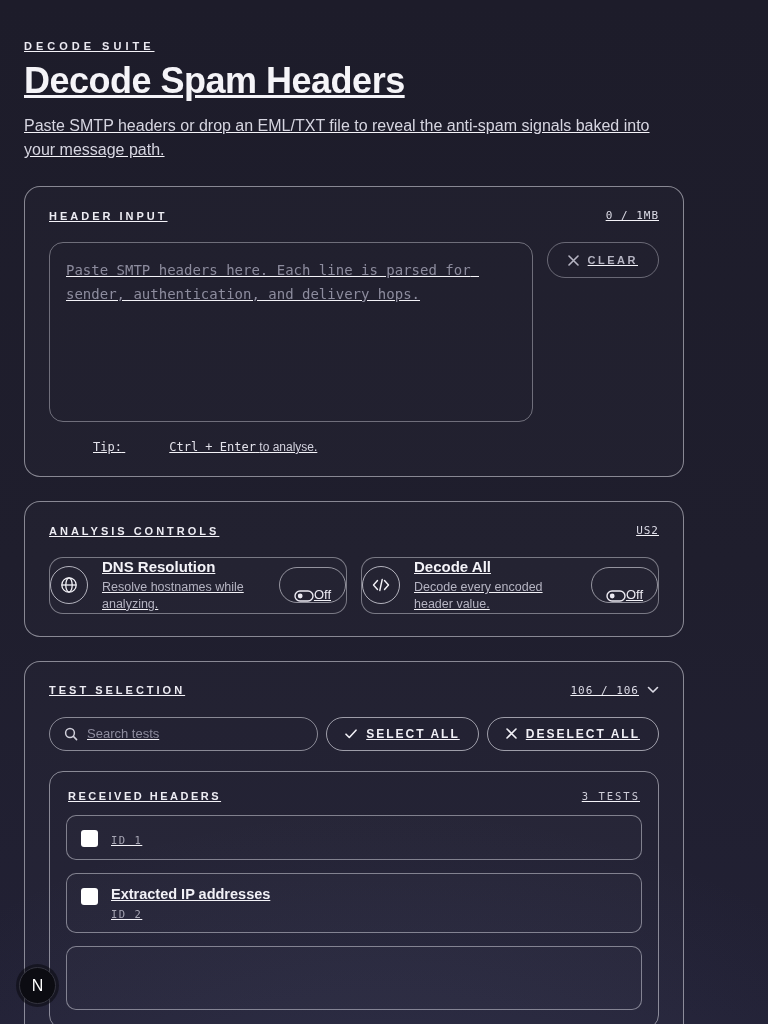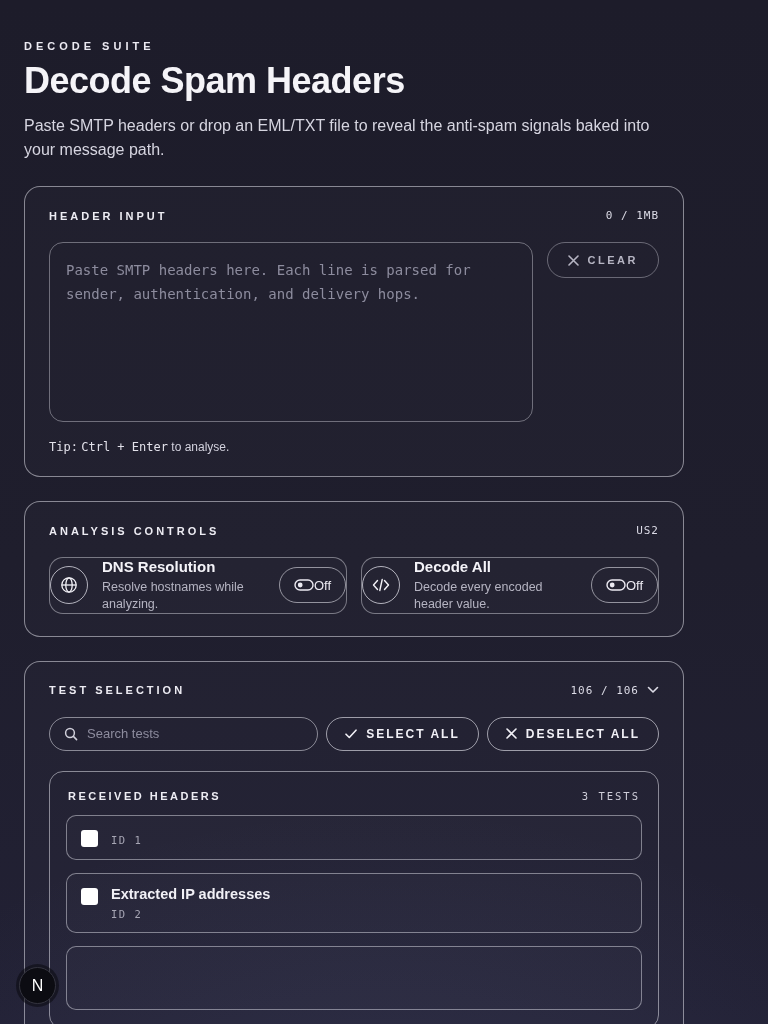--- a/index.html
+++ b/index.html
@@ -5,21 +5,21 @@
   * { margin: 0; padding: 0; box-sizing: border-box; }
   html, body { width: 768px; height: 1024px; overflow: hidden; }
   body {
     font-family: "Liberation Sans", sans-serif;
     background:
       radial-gradient(120% 55% at 50% 112%, rgba(110,122,178,0.12), rgba(0,0,0,0) 60%),
       linear-gradient(180deg, #1d1c2a 0%, #1f1e2d 55%, #222135 100%);
     color: #f4f3f8;
     position: relative;
   }
-  .page { width: 708px; height: 1024px; padding: 40px 24px 0 24px; overflow: hidden; position: relative; }
+  .page { width: 708px; height: 1024px; padding: 40px 24px 0 24px; overflow: hidden; position: relative; text-decoration: underline; }
   .mono { font-family: "DejaVu Sans Mono", monospace; }
 
   
   .eyebrow { font-size: 11px; font-weight: 700; letter-spacing: 4px; color: #eceaf2; }
   h1.title { font-size: 36px; font-weight: 700; letter-spacing: -0.5px; margin-top: 8px; color: #f5f4f8; }
   .subtitle { margin-top: 12px; font-size: 16px; line-height: 1.5; color: #d6d5e0; max-width: 672px; }
 
   
   .card {
     border: 1px solid rgba(240,240,248,0.5);
@@ -51,21 +51,21 @@
     border-radius: 999px;
     border: 1px solid rgba(240,240,248,0.35);
     background: transparent;
     color: #b6b5c3;
     font-family: "Liberation Sans", sans-serif;
     font-size: 11px; font-weight: 700; letter-spacing: 2.5px;
     cursor: pointer; white-space: nowrap;
   }
   .pill-btn svg { flex: 0 0 auto; }
   .tip { margin-top: 18px; font-size: 12px; color: #d2d1dd; }
-  .tip .kbd { font-family: "DejaVu Sans Mono", monospace; font-size: 12px; color: #e2e1ea; }
+  .tip .kbd { font-family: "DejaVu Sans Mono", monospace; font-size: 12px; color: #e2e1ea; margin-left: 44px; }
 
   
   .toggles-row { display: flex; gap: 14px; margin-top: 20px; }
   .toggle-card {
     flex: 1;
     border: 1px solid rgba(240,240,248,0.42);
     border-radius: 14px;
     display: flex; align-items: center; gap: 14px;
     background: rgba(255,255,255,0.01);
   }
@@ -74,21 +74,21 @@
     border: 1px solid rgba(240,240,248,0.7);
     border-radius: 50%;
     display: flex; align-items: center; justify-content: center;
     color: #f2f1f7;
   }
   .toggle-text { min-width: 0; }
   .toggle-title { font-size: 15px; font-weight: 700; color: #f4f3f8; }
   .toggle-desc { margin-top: 4px; font-size: 12.5px; line-height: 1.35; color: #b5b4c2; max-width: 170px; }
   .toggle-pill {
     margin-left: auto;
-    display: inline-flex; align-items: center; gap: 0;
+    display: inline-flex; align-items: flex-end; gap: 0;
     height: 36px; padding: 0 14px;
     border-radius: 999px;
     border: 1px solid rgba(240,240,248,0.55);
     background: transparent; color: #eceaf2;
     font-family: "Liberation Sans", sans-serif;
     font-size: 13px; cursor: pointer; white-space: nowrap;
   }
 
   
   .controls-row { display: flex; gap: 8px; margin-top: 20px; }

